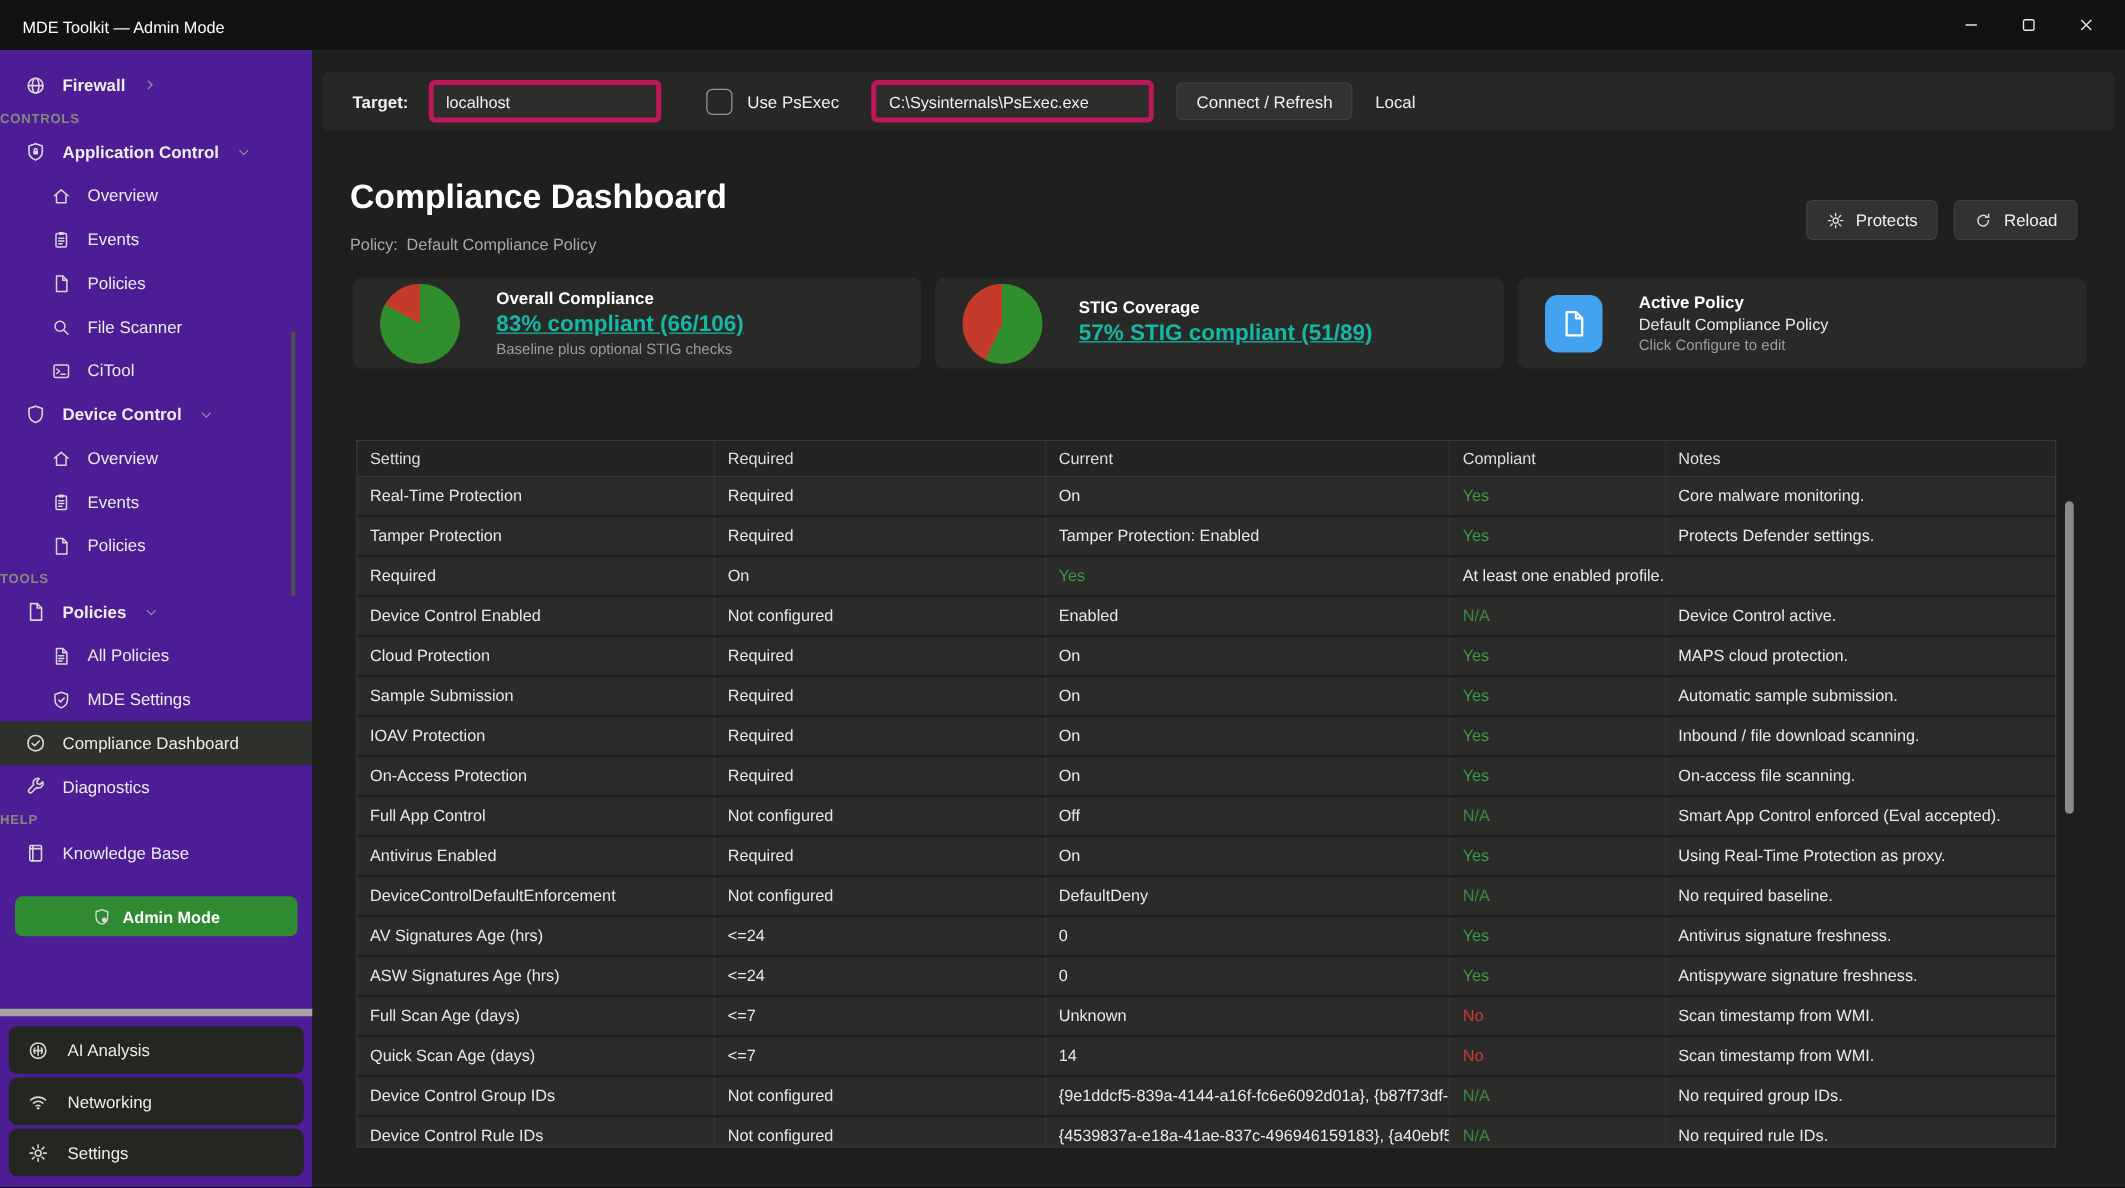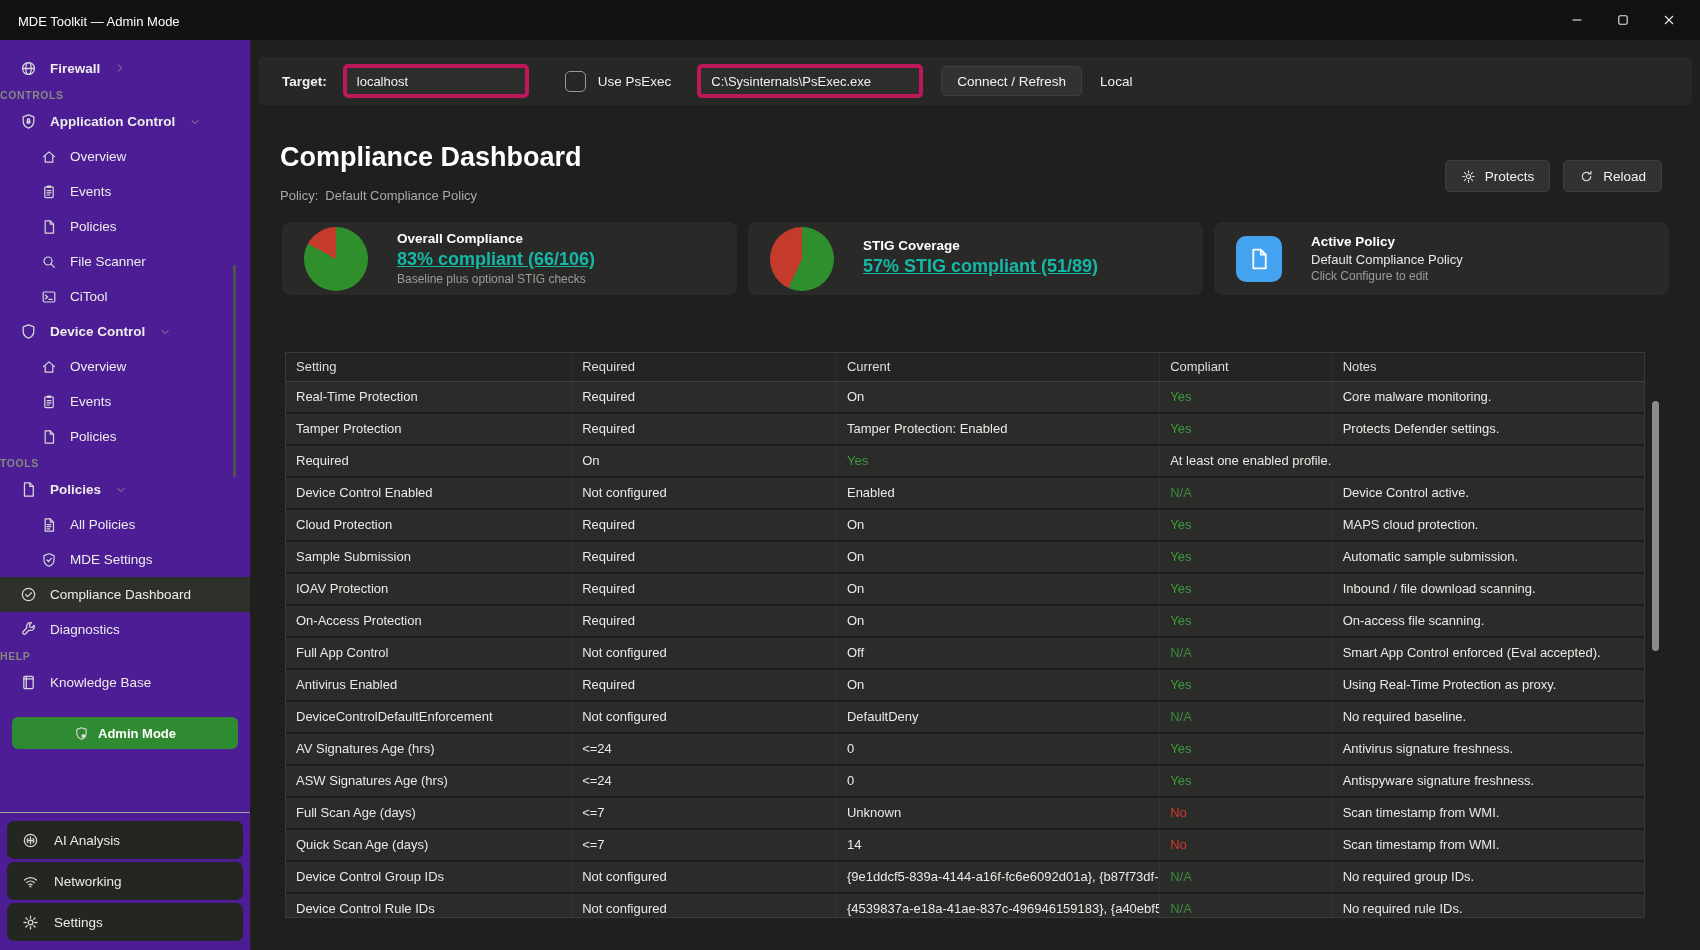--- a/index.html
+++ b/index.html
@@ -18,21 +18,21 @@
   .nav-item{height:35px;display:flex;align-items:center;gap:13px;padding:0 10px 0 20px;font-size:13.5px;color:#ececea;cursor:pointer;}
   .nav-item.top{height:36px;}
   .nav-item.child{padding-left:41px;}
   .nav-item.top .nav-label,.nav-item.parent .nav-label{font-weight:bold;}
   .nav-item.selected{background:#2e302c;}
   .section-label{height:18px;padding-left:0;font-size:10.5px;font-weight:bold;letter-spacing:.6px;color:#85887f;display:flex;align-items:center;}
   .icon{display:inline-flex;flex:none;color:#d8d8d6;}
   .chevron{display:inline-flex;color:#9a9d96;margin-left:1px;}
   .admin-btn{display:flex;margin:17px 12px 0 12px;width:226px;height:32px;background:#2e8b32;border:none;border-radius:6px;color:#fff;font-weight:bold;font-size:13px;align-items:center;justify-content:center;gap:9px;cursor:pointer;font-family:inherit;}
   .sidebar-scrollbar{position:absolute;right:14px;top:225px;width:3px;height:212px;border-radius:2px;background:#50524d;}
-  .sidebar-footer{position:absolute;left:0;right:0;bottom:6px;padding:8px 7px 0 7px;border-top:1px solid #a3a3a3;}
+  .sidebar-footer{position:absolute;left:0;right:0;bottom:6px;padding:8px 7px 0 7px;border-top:6px solid #a3a3a3;}
   .footer-card{height:38px;background:#242621;border-radius:7px;margin-bottom:3px;display:flex;align-items:center;gap:15px;padding:0 15px;font-size:13.5px;color:#ececea;cursor:pointer;}
 
   
   .main{position:absolute;left:250px;top:40px;right:0;bottom:0;background:#1f1f1d;}
   .toolbar{position:absolute;left:8px;top:17px;width:1434px;height:48px;background:#272725;border-radius:6px;display:flex;align-items:center;padding:0 24px;gap:12px;box-sizing:border-box;}
   .toolbar-label{font-size:13.5px;font-weight:bold;}
   .input{height:26px;background:#2d2d2b;border:4px solid #be185d;border-radius:5px;color:#f0f0ef;font-size:13px;padding:0 10px;font-family:inherit;outline:none;box-sizing:content-box;}
   .target-input{width:158px;margin-left:4px;}
   .checkbox{width:19px;height:19px;border:1px solid #97979a;border-radius:5px;background:transparent;margin-left:24px;flex:none;cursor:pointer;}
   .psexec-label{font-size:13.5px;}

